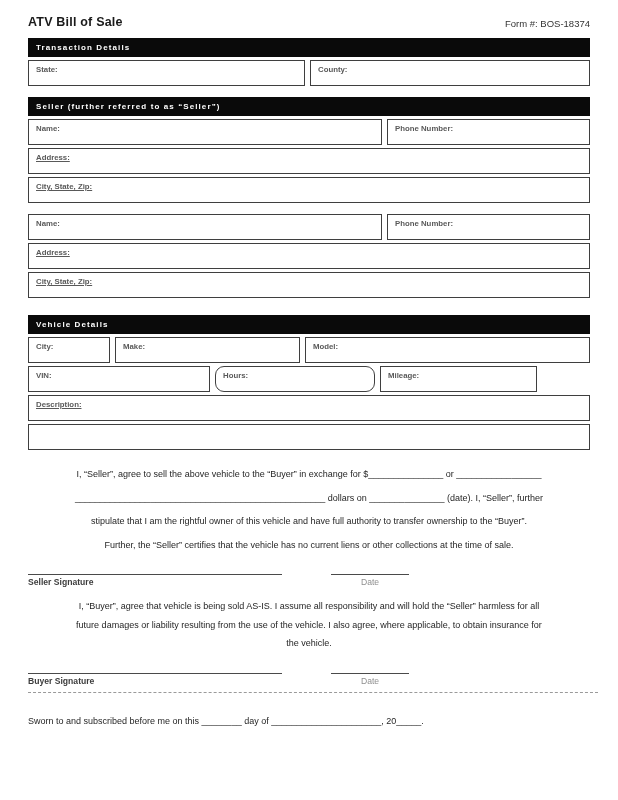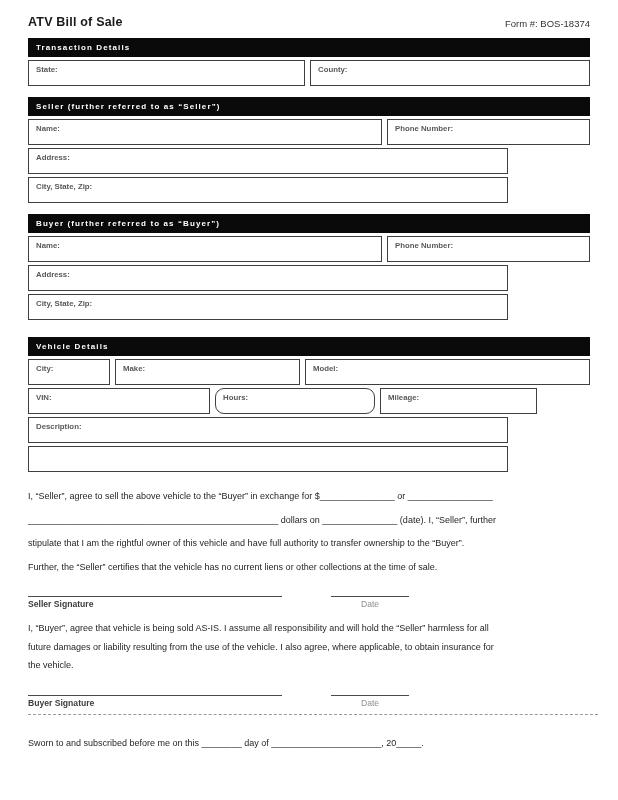--- a/index.html
+++ b/index.html
@@ -33,30 +33,30 @@
   .cell {
     border: 1.4px solid #3f3f3f;
     height: 26px; padding: 4px 4px 0 7px;
     font-size: 7.8px; font-weight: 600; color: #595959;
     background: #ffffff;
   }
   .w-state   { width: 277px; }
   .w-county  { width: 280px; }
   .w-name    { width: 354px; }
   .w-phone   { width: 203px; }
-  .w-full    { width: 480px; }
+  .w-full    { width: 562px; text-decoration: underline; }
   .w-year    { width: 82px; }
   .w-make    { width: 185px; }
   .w-model   { width: 285px; }
   .w-vin     { width: 182px; }
   .w-hours   { width: 160px; border-radius: 9px; }
   .w-mileage { width: 157px; }
 
   
-  .terms { margin-top: 13px; font-size: 9px; color: #262626; }
+  .terms { margin-top: 13px; font-size: 9px; color: #262626; text-align: center; }
   .terms.first .line { line-height: 23.5px; }
   .terms.second { margin-top: 10px; }
   .terms.second .line { line-height: 18.5px; }
   .line { white-space: nowrap; }
 
   
   .sig-row { display: flex; margin-top: 17px; }
   .sig-block { width: 254px; border-top: 1.6px solid #4a4a4a; padding-top: 2px; }
   .date-block { width: 78px; margin-left: 49px; border-top: 1.6px solid #4a4a4a; padding-top: 2px; text-align: center; }
   .sig-label { font-size: 8.6px; font-weight: bold; color: #3d3d3d; }
@@ -112,21 +112,20 @@
       </div>
     </div>
     <div class="row">
       <div class="cell w-full">
         <span>City, State, Zip:</span>
       </div>
     </div>
   </div>
 
   <div class="section">
-    <div class="bar">Buyer (further referred to as “Buyer”)</div>
     <div class="row">
       <div class="cell w-name">
         <span>Name:</span>
       </div>
       <div class="cell w-phone">
         <span>Phone Number:</span>
       </div>
     </div>
     <div class="row">
       <div class="cell w-full">

